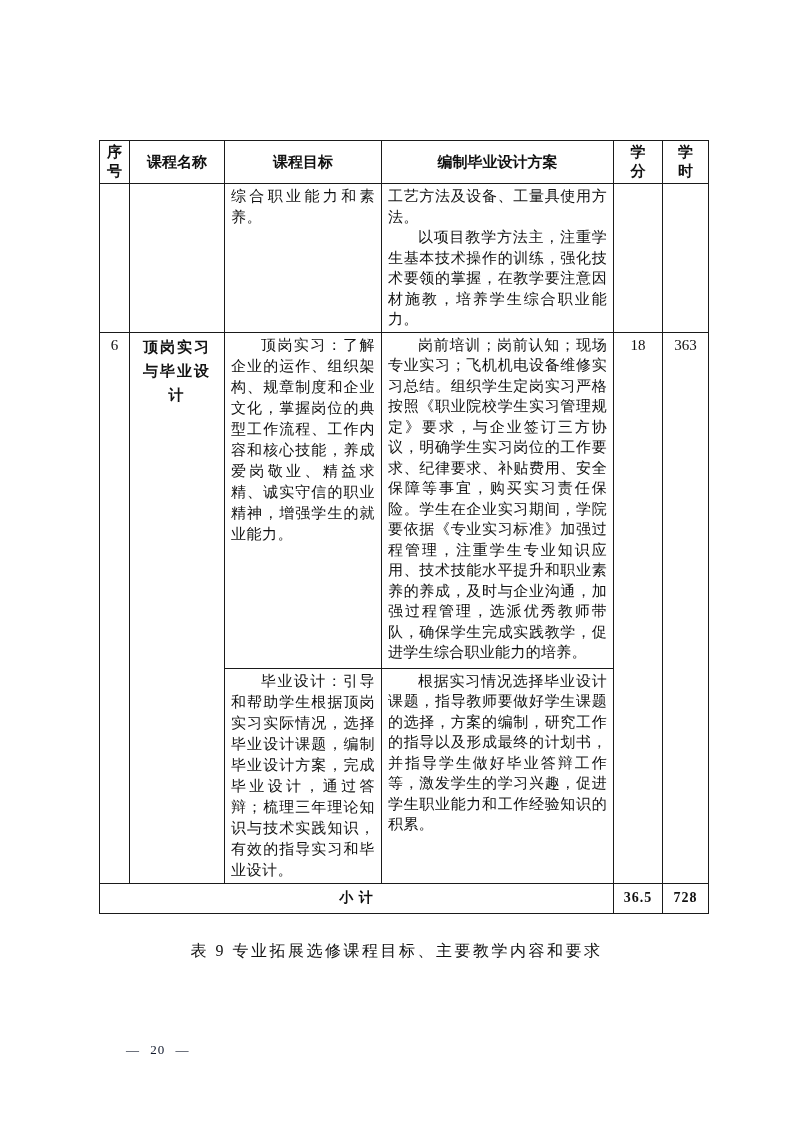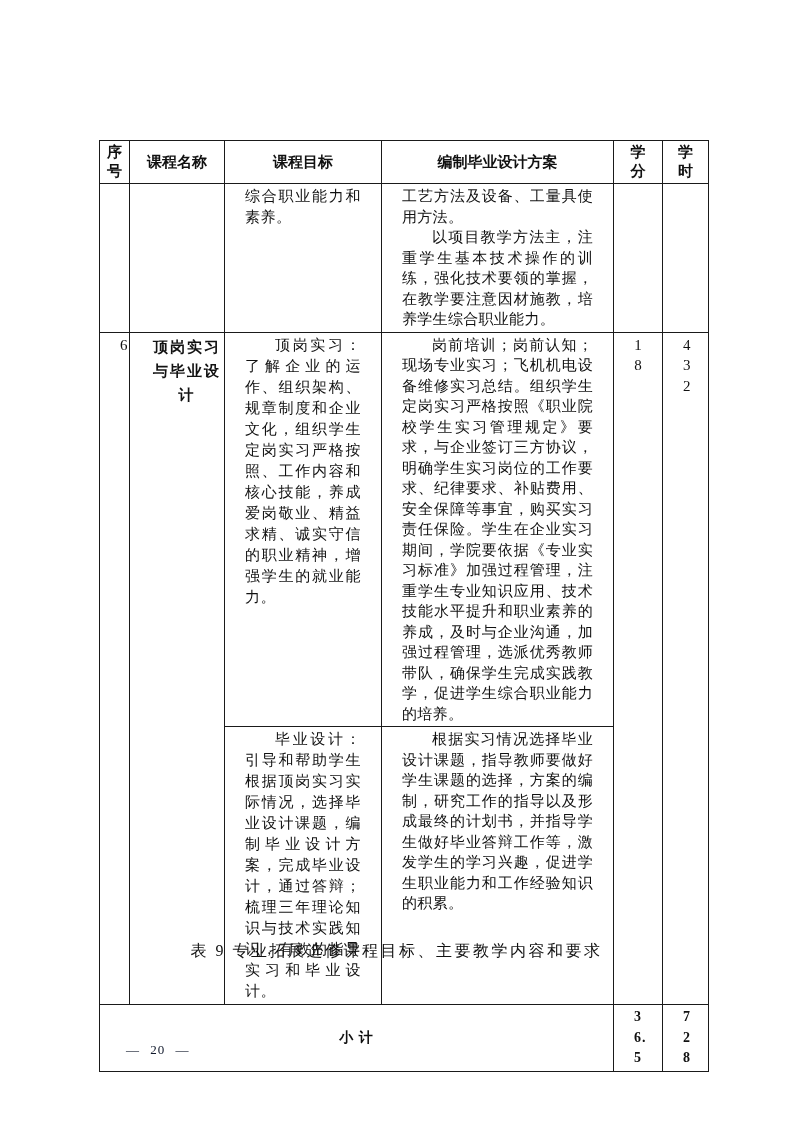--- a/index.html
+++ b/index.html
@@ -20,21 +20,21 @@
     position: absolute;
     left: 99px;
     top: 140px;
     width: 609px;
     border-collapse: collapse;
     table-layout: fixed;
   }
   table.course-table th,
   table.course-table td {
     border: 1px solid #1a1a1a;
-    padding: 2px 20px;
+    padding: 2px 6px;
     font-size: 15px;
     line-height: 20.5px;
     vertical-align: top;
     word-break: break-all;
     overflow: hidden;
   }
   tr.header-row th {
     font-weight: 700;
     text-align: center;
     vertical-align: middle;
@@ -138,27 +138,27 @@
         <p class="indent">以项目教学方法主，注重学生基本技术操作的训练，强化技术要领的掌握，在教学要注意因材施教，培养学生综合职业能力。</p>
       </td>
       <td></td>
       <td></td>
     </tr>
 
     <tr class="row6-internship" style="height:336px">
       <td rowspan="2" class="cell-number">6</td>
       <td rowspan="2" class="cell-course-name"><span class="course-name-inner">顶岗实习与毕业设计</span></td>
       <td class="cell-objective v-middle">
-        <p class="indent">顶岗实习：了解企业的运作、组织架构、规章制度和企业文化，组织学生定岗实习严格按照、工作内容和核心技能，养成爱岗敬业、精益求精、诚实守信的职业精神，增强学生的就业能力。</p>
+        <p class="indent">顶岗实习：了解企业的运作、组织架构、规章制度和企业文化，掌握岗位的典型工作流程、工作内容和核心技能，养成爱岗敬业、精益求精、诚实守信的职业精神，增强学生的就业能力。</p>
       </td>
       <td class="cell-content">
         <p class="indent">岗前培训；岗前认知；现场专业实习；飞机机电设备维修实习总结。组织学生定岗实习严格按照《职业院校学生实习管理规定》要求，与企业签订三方协议，明确学生实习岗位的工作要求、纪律要求、补贴费用、安全保障等事宜，购买实习责任保险。学生在企业实习期间，学院要依据《专业实习标准》加强过程管理，注重学生专业知识应用、技术技能水平提升和职业素养的养成，及时与企业沟通，加强过程管理，选派优秀教师带队，确保学生完成实践教学，促进学生综合职业能力的培养。</p>
       </td>
       <td rowspan="2" class="cell-number">18</td>
-      <td rowspan="2" class="cell-number">432</td>
+      <td rowspan="2" class="cell-number">363</td>
     </tr>
 
     <tr class="row6-graduation" style="height:207px">
       <td class="cell-objective">
         <p class="indent">毕业设计：引导和帮助学生根据顶岗实习实际情况，选择毕业设计课题，编制毕业设计方案，完成毕业设计，通过答辩；梳理三年理论知识与技术实践知识，有效的指导实习和毕业设计。</p>
       </td>
       <td class="cell-content v-middle">
         <p class="indent">根据实习情况选择毕业设计课题，指导教师要做好学生课题的选择，方案的编制，研究工作的指导以及形成最终的计划书，并指导学生做好毕业答辩工作等，激发学生的学习兴趣，促进学生职业能力和工作经验知识的积累。</p>
       </td>
     </tr>

